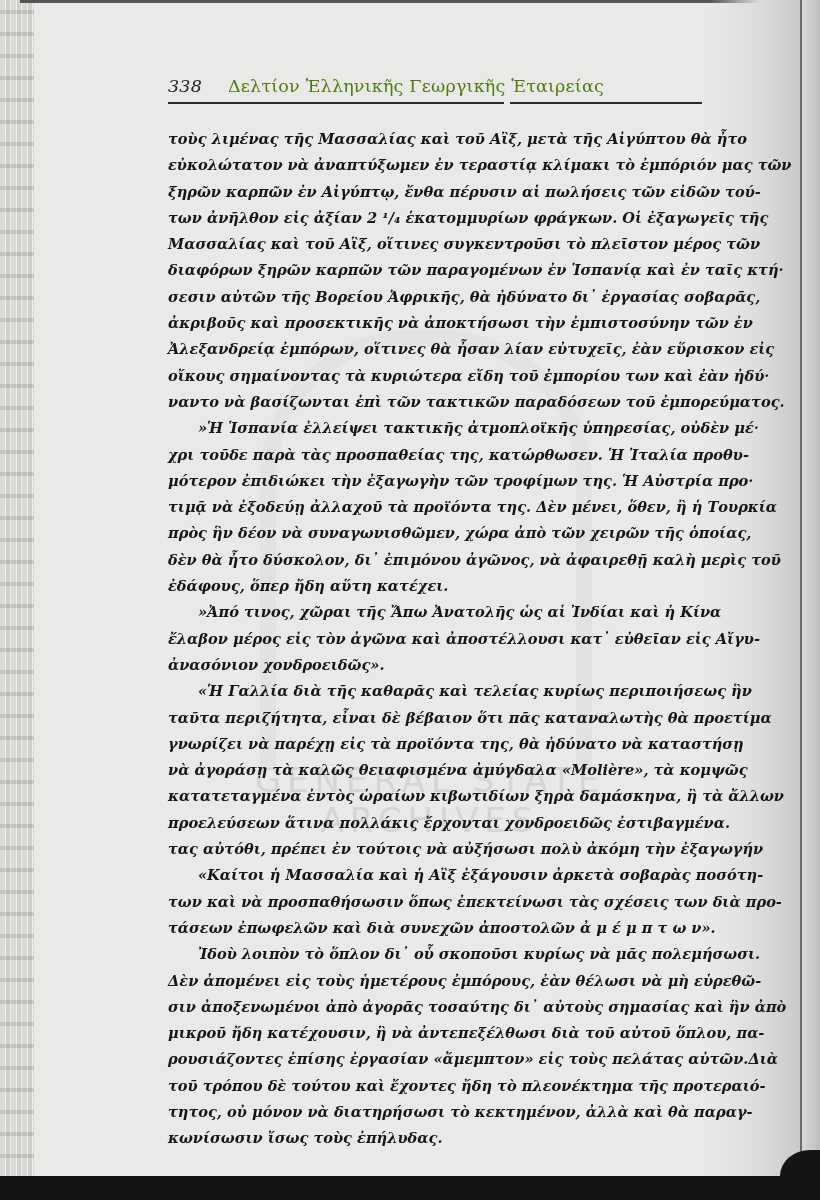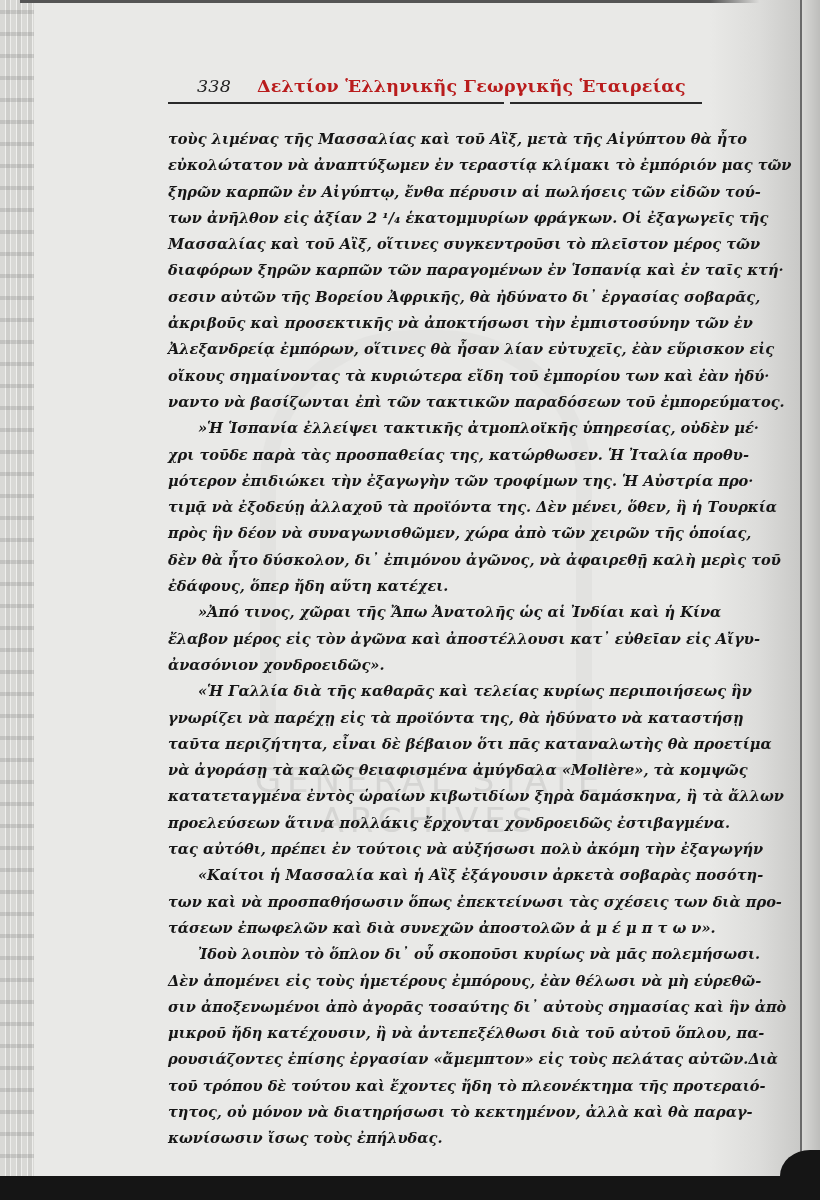--- a/index.html
+++ b/index.html
@@ -91,23 +91,22 @@
       display: flex;
       align-items: baseline;
       font-size: 17.5px;
       letter-spacing: 0.2px;
       padding-bottom: 6px;
     }
     .page-number {
       font-style: italic;
       width: 60px;
       color: #222;
-      margin-left: 29px;
-    }
-    .journal-title { color: #b91c1c; font-weight: bold; }
+    }
+    .journal-title { color: #4d7c0f; }
     .head-rule {
       display: flex;
       gap: 6px;
       height: 2px;
       margin-bottom: 22px;
     }
     .head-rule span {
       display: block;
       height: 1.6px;
       background: #2a2a2a;
@@ -196,22 +195,22 @@
       <span class="line">χρι τοῦδε παρὰ τὰς προσπαθείας της, κατώρθωσεν. Ἡ Ἰταλία προθυ-</span>
       <span class="line">μότερον ἐπιδιώκει τὴν ἐξαγωγὴν τῶν τροφίμων της. Ἡ Αὐστρία προ·</span>
       <span class="line">τιμᾷ νὰ ἐξοδεύῃ ἀλλαχοῦ τὰ προϊόντα της. Δὲν μένει, ὅθεν, ἢ ἡ Τουρκία</span>
       <span class="line">πρὸς ἣν δέον νὰ συναγωνισθῶμεν, χώρα ἀπὸ τῶν χειρῶν τῆς ὁποίας,</span>
       <span class="line">δὲν θὰ ἦτο δύσκολον, δι᾽ ἐπιμόνου ἀγῶνος, νὰ ἀφαιρεθῇ καλὴ μερὶς τοῦ</span>
       <span class="line last">ἐδάφους, ὅπερ ἤδη αὕτη κατέχει.</span>
       <span class="line indent">»Ἀπό τινος, χῶραι τῆς Ἄπω Ἀνατολῆς ὡς αἱ Ἰνδίαι καὶ ἡ Κίνα</span>
       <span class="line">ἔλαβον μέρος εἰς τὸν ἀγῶνα καὶ ἀποστέλλουσι κατ᾽ εὐθεῖαν εἰς Αἴγυ-</span>
       <span class="line last">ἀνασόνιον χονδροειδῶς».</span>
       <span class="line indent">«Ἡ Γαλλία διὰ τῆς καθαρᾶς καὶ τελείας κυρίως περιποιήσεως ἣν</span>
+      <span class="line">ταῦτα περιζήτητα, εἶναι δὲ βέβαιον ὅτι πᾶς καταναλωτὴς θὰ προετίμα</span>
       <span class="line">γνωρίζει νὰ παρέχῃ εἰς τὰ προϊόντα της, θὰ ἠδύνατο νὰ καταστήσῃ</span>
-      <span class="line">ταῦτα περιζήτητα, εἶναι δὲ βέβαιον ὅτι πᾶς καταναλωτὴς θὰ προετίμα</span>
       <span class="line">νὰ ἀγοράσῃ τὰ καλῶς θειαφισμένα ἀμύγδαλα «Molière», τὰ κομψῶς</span>
       <span class="line">κατατεταγμένα ἐντὸς ὡραίων κιβωτιδίων ξηρὰ δαμάσκηνα, ἢ τὰ ἄλλων</span>
       <span class="line last">προελεύσεων ἅτινα πολλάκις ἔρχονται χονδροειδῶς ἐστιβαγμένα.</span>
       <span class="line">τας αὐτόθι, πρέπει ἐν τούτοις νὰ αὐξήσωσι πολὺ ἀκόμη τὴν ἐξαγωγήν</span>
       <span class="line indent">«Καίτοι ἡ Μασσαλία καὶ ἡ Αἲξ ἐξάγουσιν ἀρκετὰ σοβαρὰς ποσότη-</span>
       <span class="line">των καὶ νὰ προσπαθήσωσιν ὅπως ἐπεκτείνωσι τὰς σχέσεις των διὰ προ-</span>
       <span class="line last">τάσεων ἐπωφελῶν καὶ διὰ συνεχῶν ἀποστολῶν ἀ μ έ μ π τ ω ν».</span>
       <span class="line indent">Ἰδοὺ λοιπὸν τὸ ὅπλον δι᾽ οὗ σκοποῦσι κυρίως νὰ μᾶς πολεμήσωσι.</span>
       <span class="line">Δὲν ἀπομένει εἰς τοὺς ἡμετέρους ἐμπόρους, ἐὰν θέλωσι νὰ μὴ εὑρεθῶ-</span>
       <span class="line">σιν ἀποξενωμένοι ἀπὸ ἀγορᾶς τοσαύτης δι᾽ αὐτοὺς σημασίας καὶ ἣν ἀπὸ</span>

